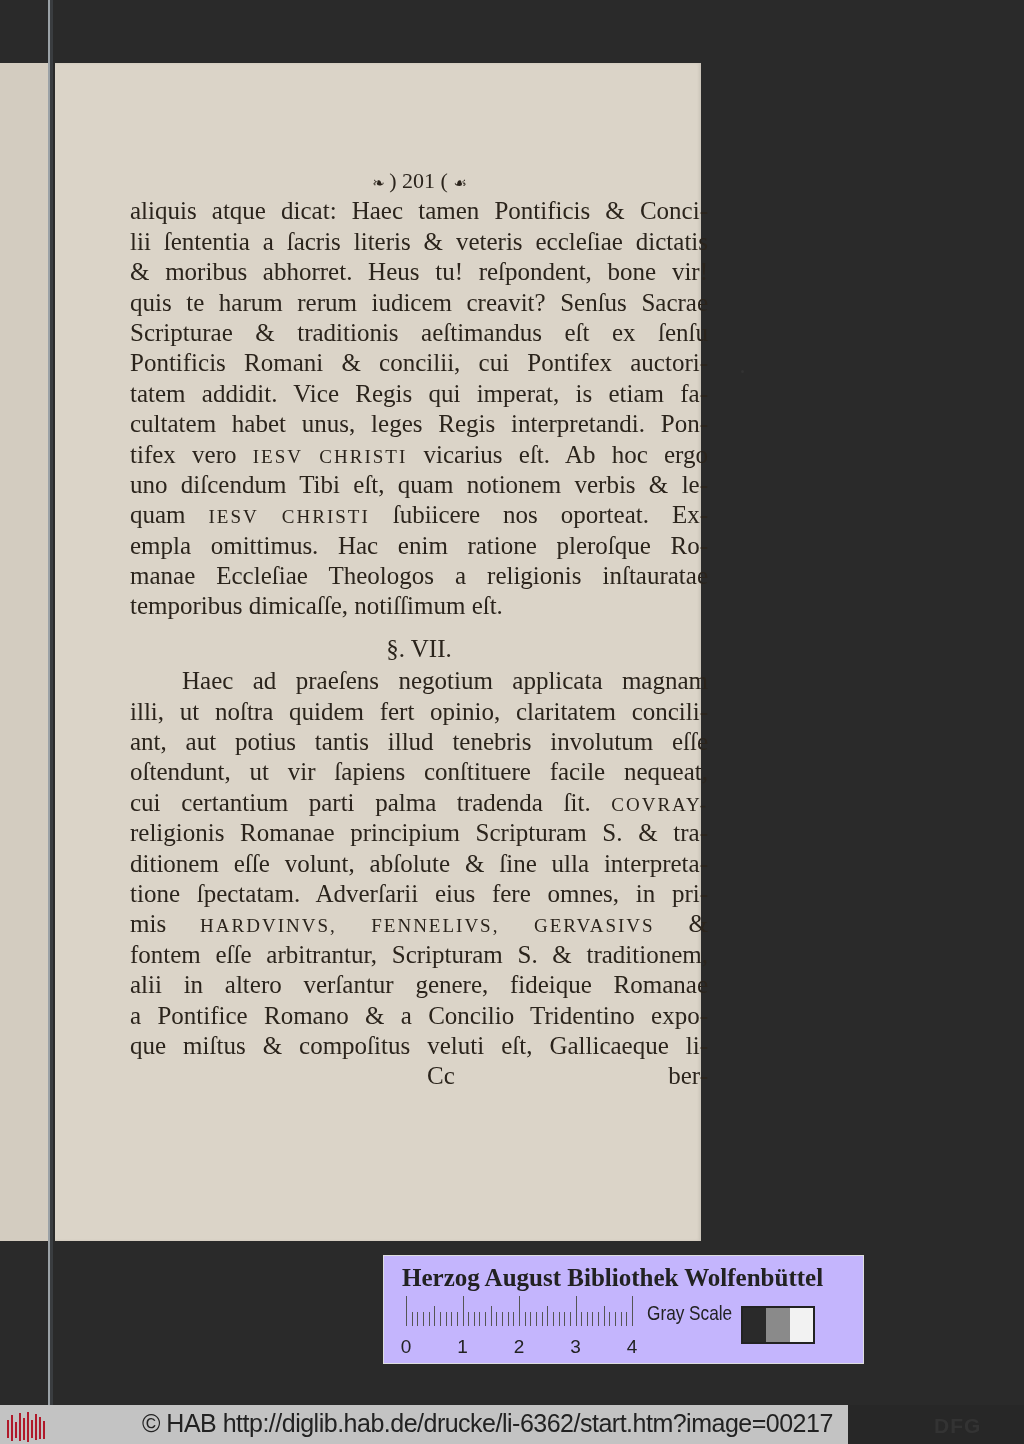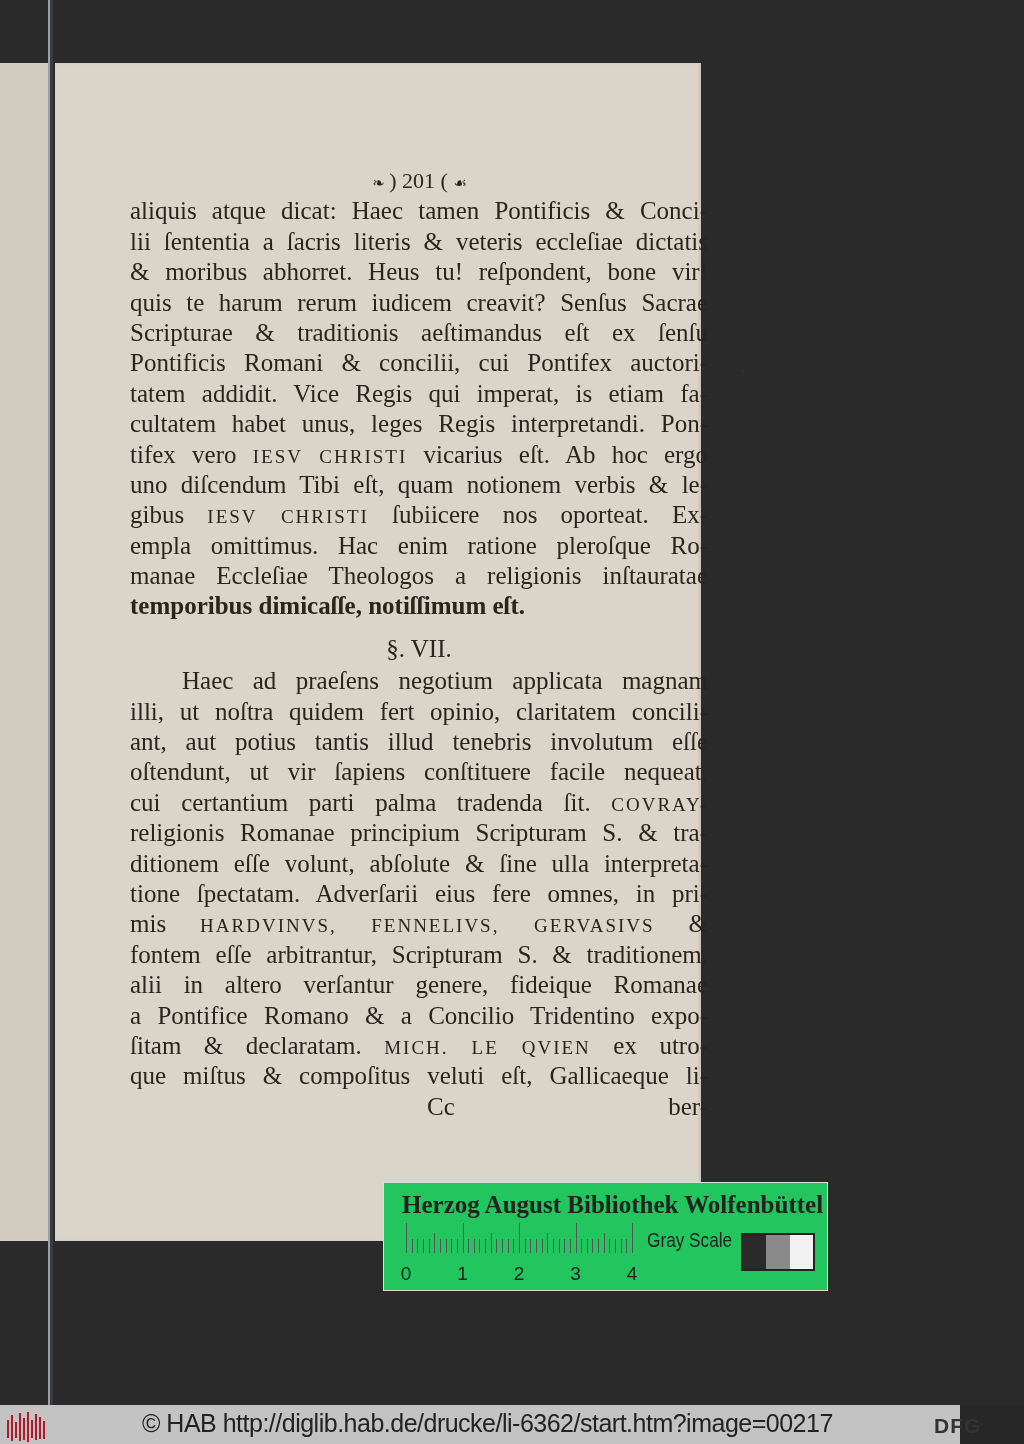--- a/index.html
+++ b/index.html
@@ -35,34 +35,34 @@
     box-shadow: inset -2px 0 3px rgba(0,0,0,0.08);
   }
   .text-block {
     position:absolute; left:130px; top:166px; width:578px;
     color:#2b241c; font-size:25px; line-height:30.4px;
   }
   .line {
     display:block; white-space:nowrap; text-align:justify;
     text-align-last:justify; height:30.4px;
   }
-  .line.left { text-align-last:left;font-weight:bold; }
+  .line.left { text-align-last:left; }
   .line.center { text-align:center; text-align-last:center; }
   .indent { padding-left:52px; }
   .sc { font-variant:small-caps; letter-spacing:2px; font-size:19px; }
   .running-head { font-size:22px; }
   .orn { font-size:15px; letter-spacing:-1px; }
   .catch { display:flex; justify-content:space-between; padding-left:297px; }
   .mark-dot {
     position:absolute; left:741px; top:370px; width:3px; height:3px;
     background:#333; border-radius:50%;
   }
   .label-card {
-    position:absolute; left:383px; top:1182px; width:443px; height:107px;
-    background:#22c55e; border:1px solid #ddd;
+    position:absolute; left:383px; top:1255px; width:443px; height:107px;
+    background:#c4b5fd; border:1px solid #ddd;padding-left:36px;
   }
   .label-title {
     position:absolute; left:18px; top:8px; font-weight:bold; font-size:25px;
     color:#222; font-family:"Liberation Serif", serif; white-space:nowrap;
   }
   .ruler {
     position:absolute; left:22px; top:50px; width:227px; height:50px;
   }
   .ruler .tick { position:absolute; bottom:30px; width:1px; background:#555; }
   .ruler .num {
@@ -72,21 +72,21 @@
   .gray-label {
     position:absolute; left:263px; top:45px; font-family:"Liberation Sans", sans-serif;
     font-size:21px; color:#222; transform:scaleX(0.82); transform-origin:left;
   }
   .gray-scale {
     position:absolute; left:357px; top:50px; width:70px; height:34px;
     border:2px solid #222; display:flex;
   }
   .gray-scale div { flex:1; }
   .footer {
-    position:absolute; left:0; top:1405px; width:960px; height:39px;
+    position:absolute; left:0; top:1405px; width:848px; height:39px;
     background:#c3c3c3;
   }
   .footer-logo {
     position:absolute; left:5px; top:5px; width:42px; height:34px;
   }
   .footer-text {
     position:absolute; left:142px; top:4px; font-family:"Liberation Sans", sans-serif;
     font-size:25px; color:#222; white-space:nowrap; letter-spacing:-0.5px;
   }
   .dfg-logo {
@@ -118,40 +118,39 @@
       <span class="line">aliquis atque dicat: Haec tamen Pontificis &amp; Conci-</span>
       <span class="line">lii ſententia a ſacris literis &amp; veteris eccleſiae dictatis</span>
       <span class="line">&amp; moribus abhorret. Heus tu! reſpondent, bone vir!</span>
       <span class="line">quis te harum rerum iudicem creavit? Senſus Sacrae</span>
       <span class="line">Scripturae &amp; traditionis aeſtimandus eſt ex ſenſu</span>
       <span class="line">Pontificis Romani &amp; concilii, cui Pontifex auctori-</span>
       <span class="line">tatem addidit. Vice Regis qui imperat, is etiam fa-</span>
       <span class="line">cultatem habet unus, leges Regis interpretandi. Pon-</span>
       <span class="line"><span>tifex vero </span><span class="sc">IESV CHRISTI</span><span> vicarius eſt. Ab hoc ergo</span></span>
       <span class="line">uno diſcendum Tibi eſt, quam notionem verbis &amp; le-</span>
-      <span class="line"><span>gibus </span><span class="sc">IESV CHRISTI</span><span> ſubiicere nos oporteat. Ex-</span></span>
+      <span class="line"><span>quam </span><span class="sc">IESV CHRISTI</span><span> ſubiicere nos oporteat. Ex-</span></span>
       <span class="line">empla omittimus. Hac enim ratione pleroſque Ro-</span>
       <span class="line">manae Eccleſiae Theologos a religionis inſtauratae</span>
       <span class="line left">temporibus dimicaſſe, notiſſimum eſt.</span>
     </div>
   <span class="line center" style="margin-top:12px;margin-bottom:2px;text-align:right;">§. VII.</span>
   <div id="body2">
       <span class="line indent">Haec ad praeſens negotium applicata magnam</span>
       <span class="line">illi, ut noſtra quidem fert opinio, claritatem concili-</span>
       <span class="line">ant, aut potius tantis illud tenebris involutum eſſe</span>
       <span class="line">oſtendunt, ut vir ſapiens conſtituere facile nequeat,</span>
       <span class="line"><span>cui certantium parti palma tradenda ſit. </span><span class="sc">COVRAY-</span><span></span></span>
       <span class="line">religionis Romanae principium Scripturam S. &amp; tra-</span>
       <span class="line">ditionem eſſe volunt, abſolute &amp; ſine ulla interpreta-</span>
       <span class="line">tione ſpectatam. Adverſarii eius fere omnes, in pri-</span>
       <span class="line"><span>mis </span><span class="sc">HARDVINVS, FENNELIVS, GERVASIVS</span><span> &amp;</span></span>
       <span class="line">fontem eſſe arbitrantur, Scripturam S. &amp; traditionem,</span>
       <span class="line">alii in altero verſantur genere, fideique Romanae</span>
       <span class="line">a Pontifice Romano &amp; a Concilio Tridentino expo-</span>
-      <span class="line"><span>ſitam &amp; declaratam. </span><span class="sc">MICH. LE QVIEN</span><span> ex utro-</span></span>
       <span class="line">que miſtus &amp; compoſitus veluti eſt, Gallicaeque li-</span>
     </div>
   <span class="line catch">
     <span>Cc</span>
     <span>ber-</span>
   </span>
 </div>
 
 <div class="label-card">
   <div class="label-title">Herzog August Bibliothek Wolfenbüttel</div>

